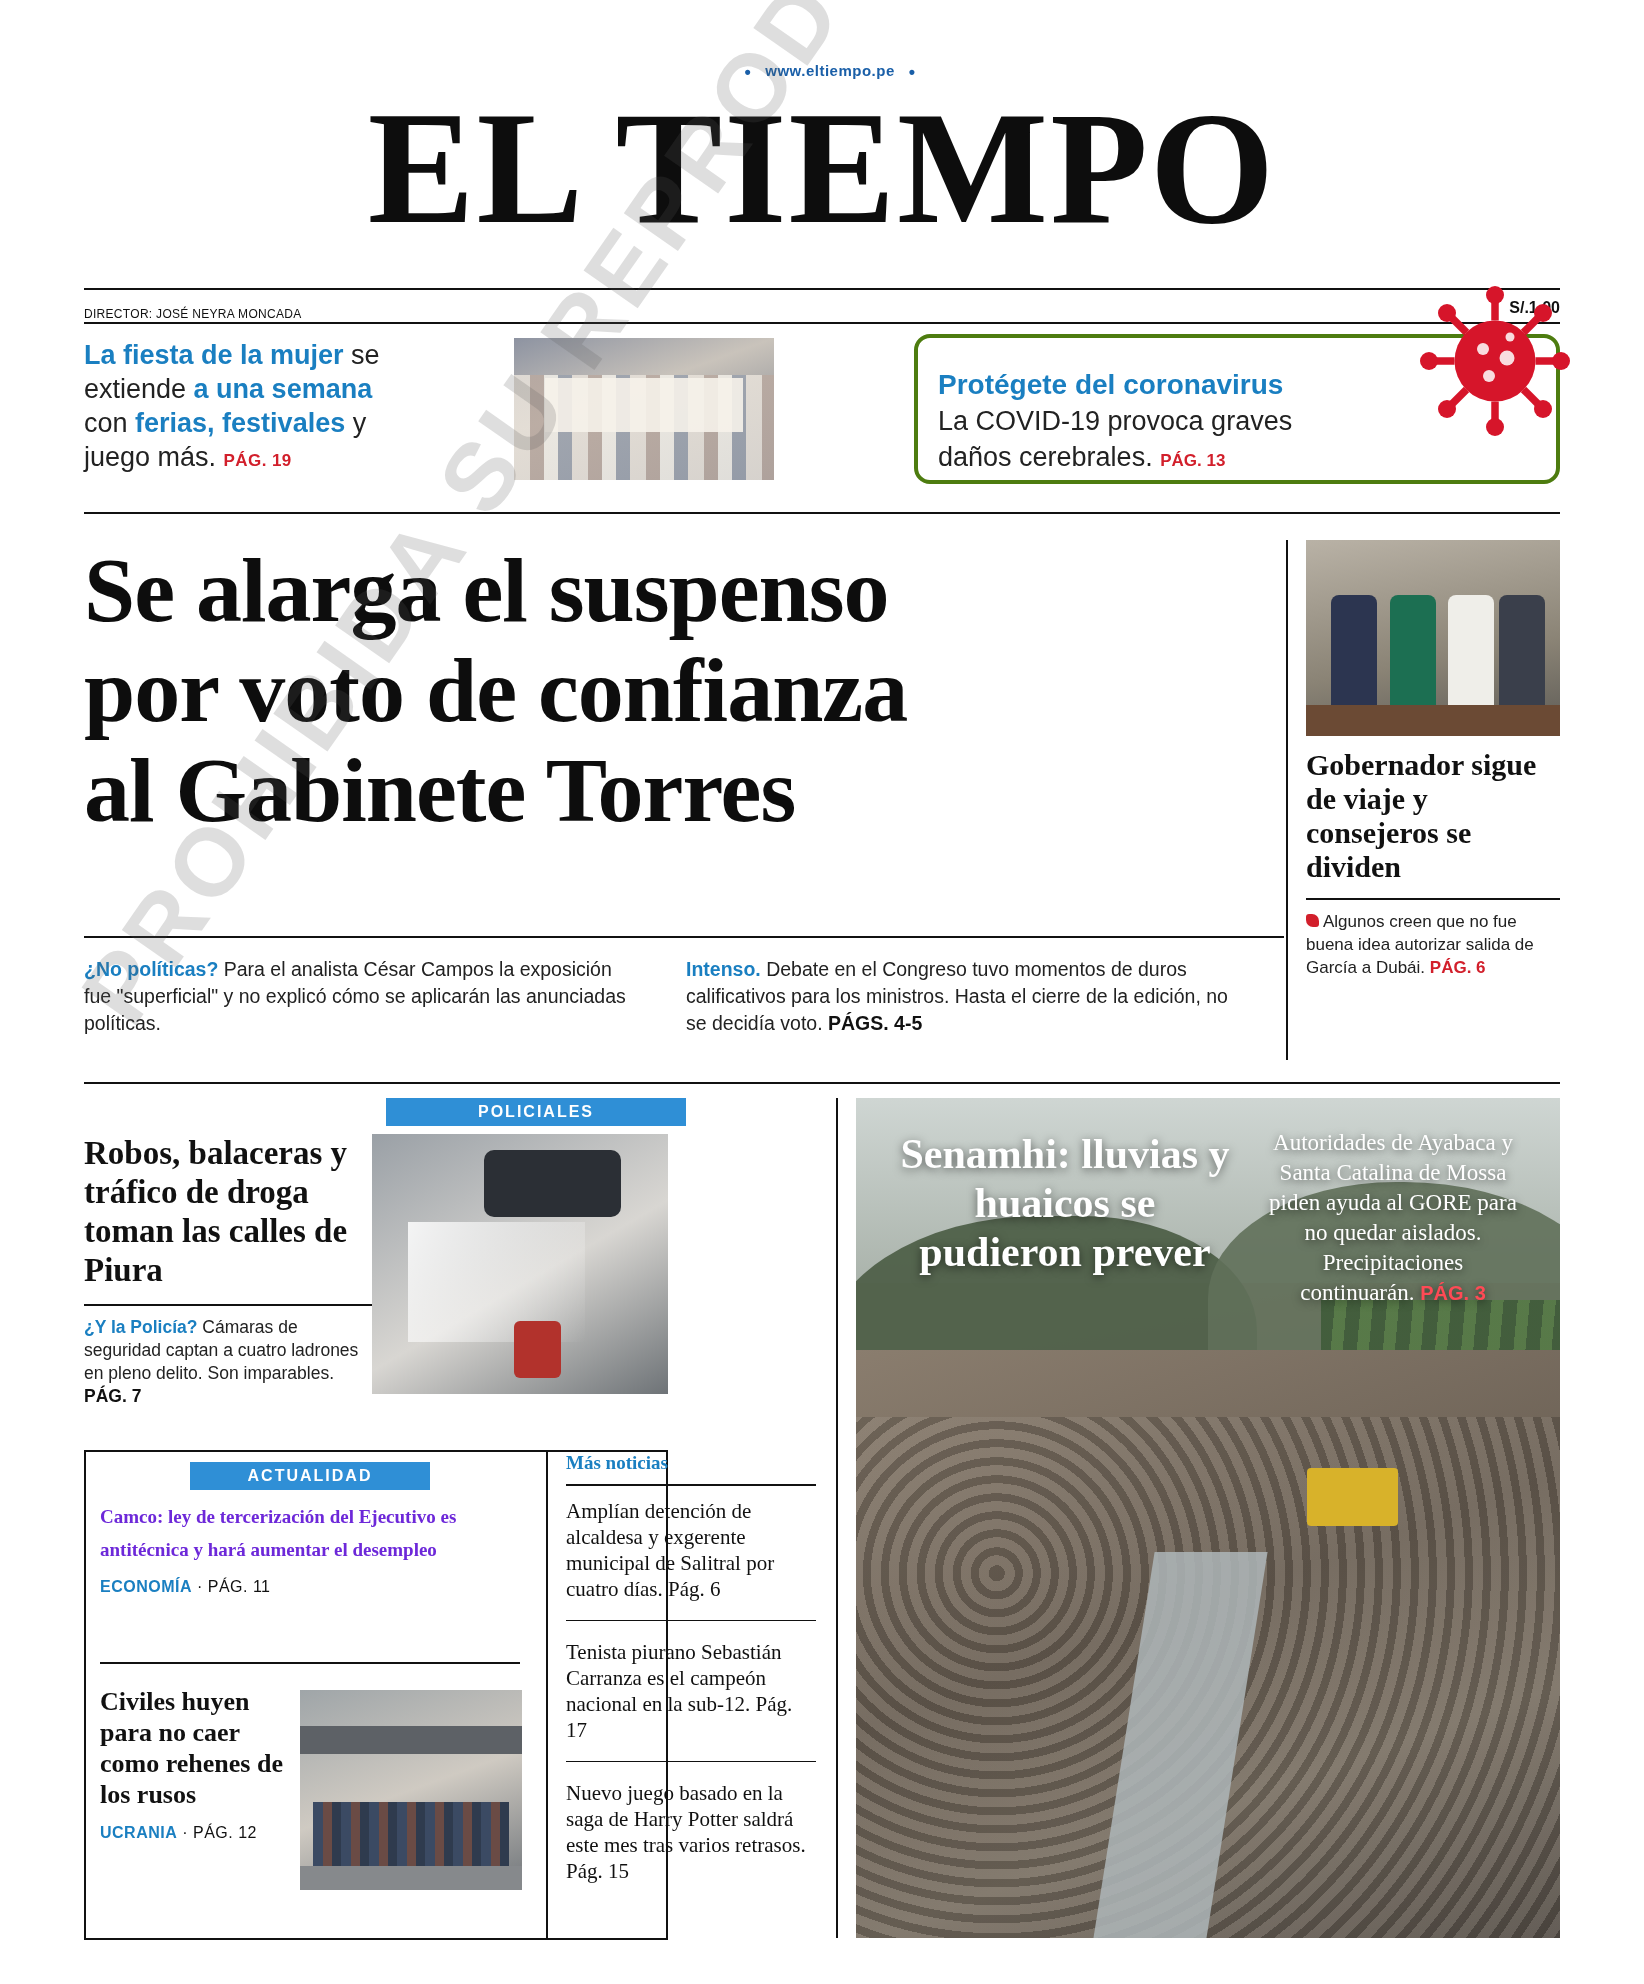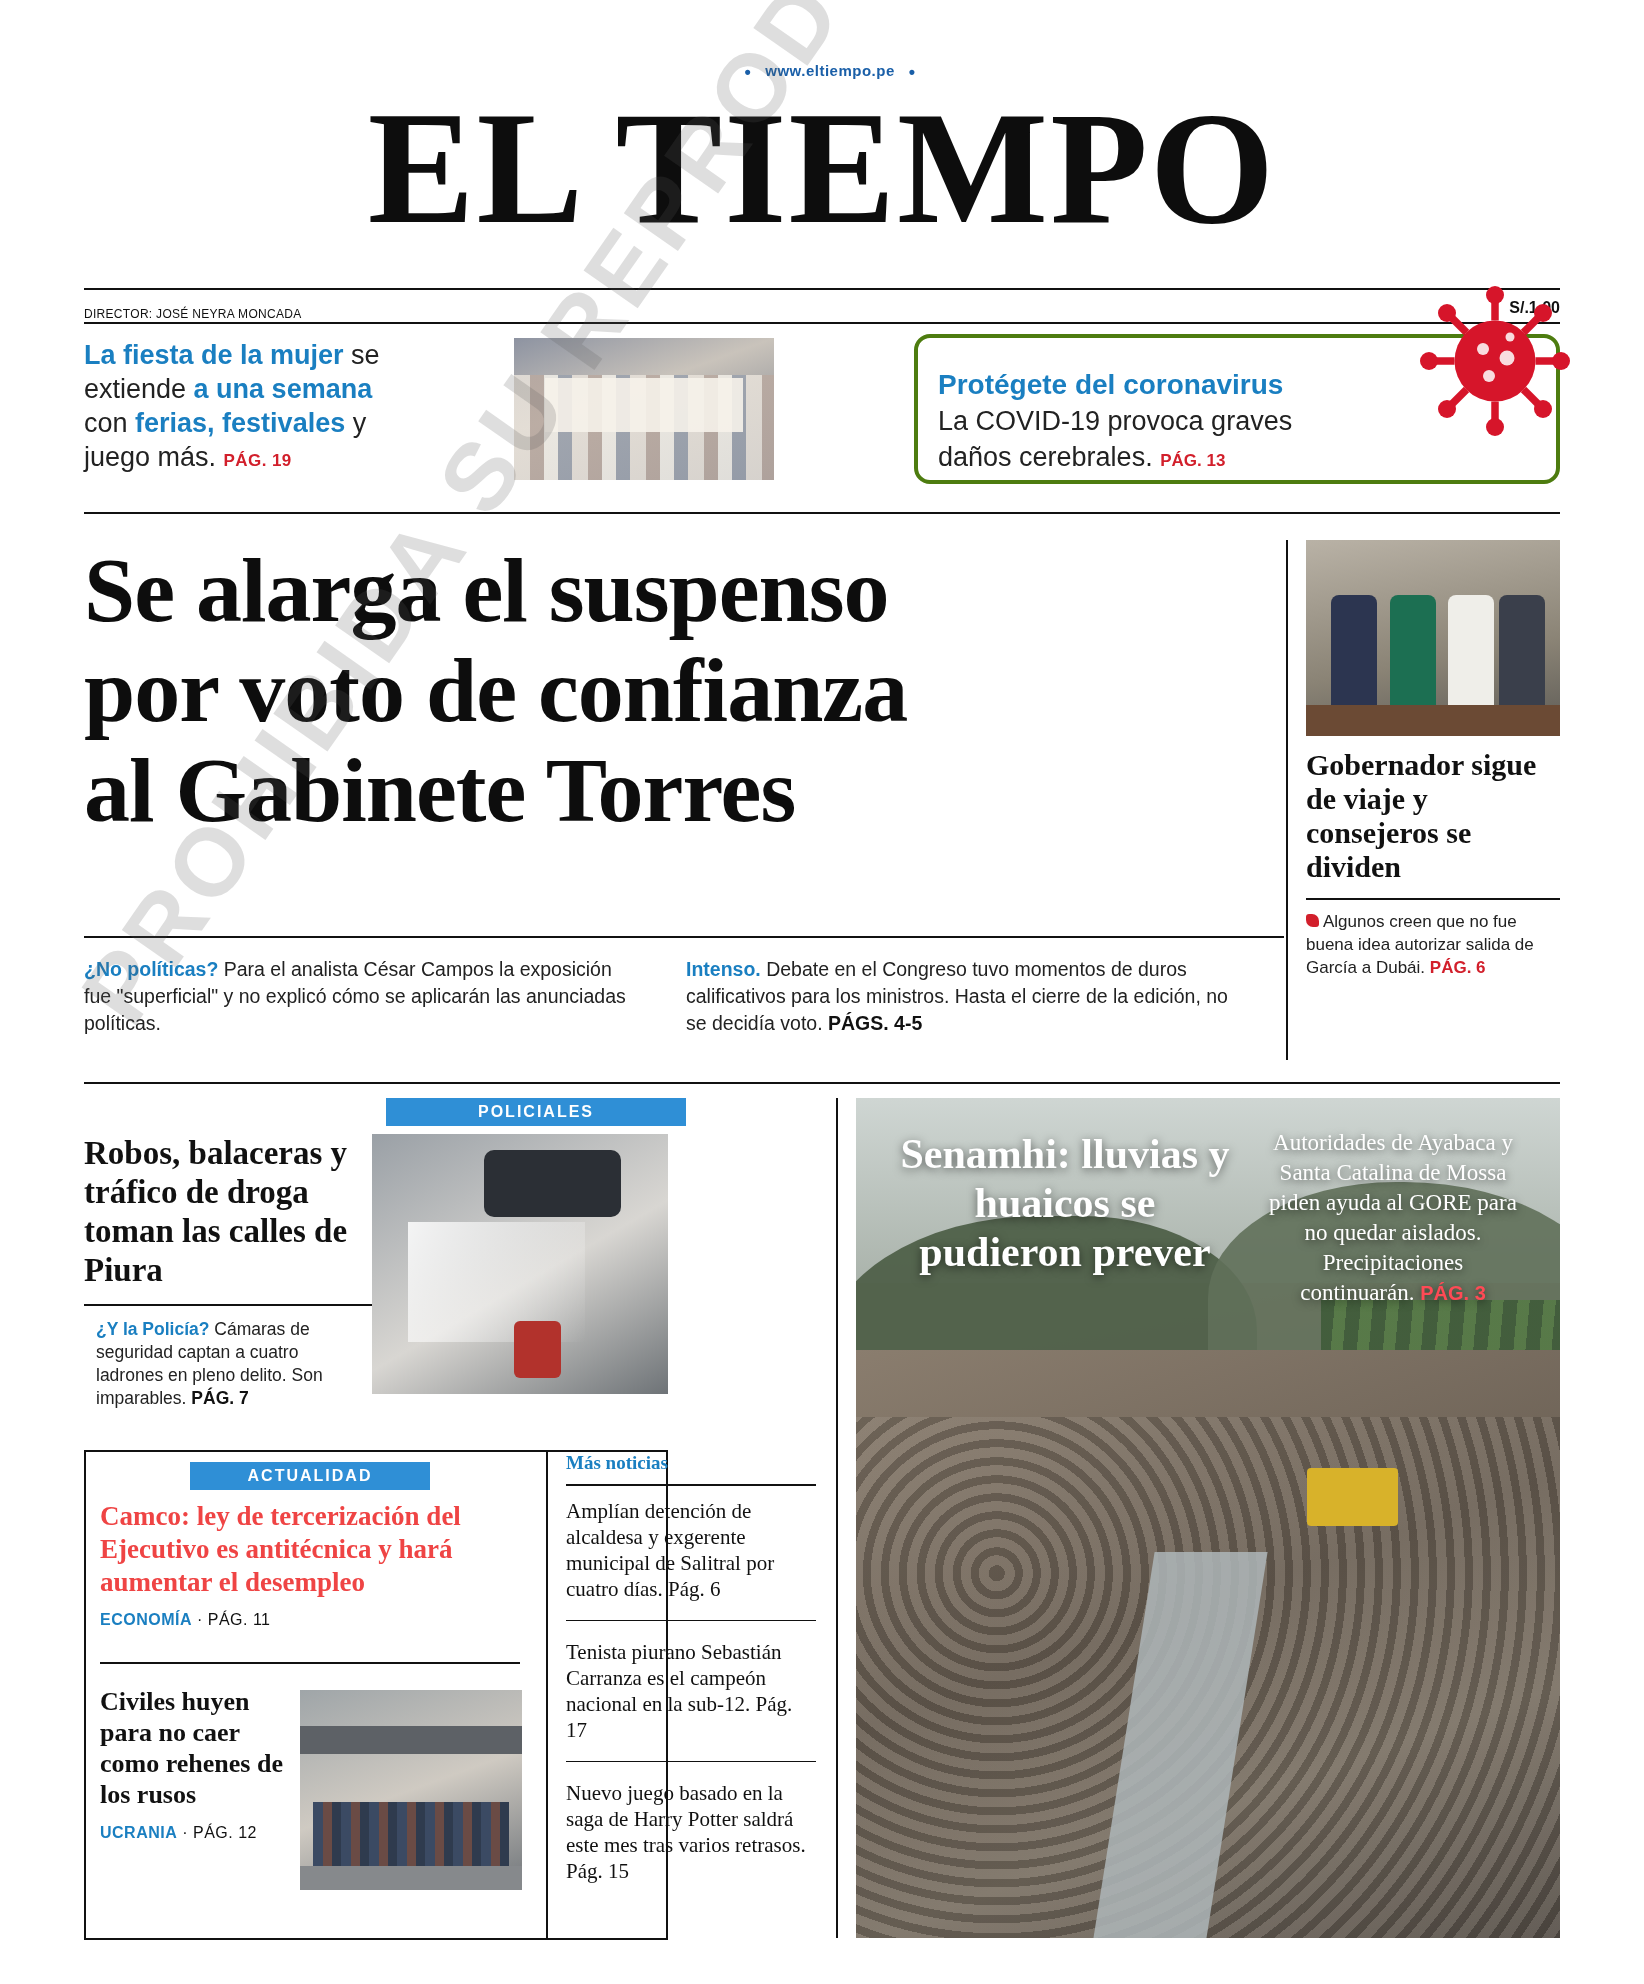--- a/index.html
+++ b/index.html
@@ -86,38 +86,38 @@
   .rule-3 { position:absolute; left:84px; top:1082px; width:1476px; height:2px; background:#111;}
 
   
   .tag { display:inline-block; background:#2f8fd6; color:#fff; font-weight:bold;
      font-size:16px; letter-spacing:2px; text-align:center; padding:5px 0;}
   .pol-tag { position:absolute; left:368px; top:1098px; width:300px;margin-left:18px; }
   .pol { position:absolute; left:84px; top:1134px; width:290px;}
   .pol h3 { margin:0; font-family:"Liberation Serif", serif; font-weight:bold;
      font-size:33px; line-height:39px; color:#111;}
   .pol .hr{ width:100%; height:2px; background:#111; margin:14px 0 10px;}
-  .pol p { margin:12px; font-size:17.5px; line-height:23px; color:#222;}
+  .pol p { margin:0; font-size:17.5px; line-height:23px; color:#222;}
   .pol .kick { color:#1a7fc1; font-weight:bold;}
   .pol .pag { font-weight:bold; color:#111;}
   .pol-photo { position:absolute; left:372px; top:1134px; width:296px; height:260px;
      background:linear-gradient(150deg,#9aa0a6,#d8d6d2 55%,#6e7377); overflow:hidden;}
   .pol-photo .car{ position:absolute; left:38%; top:6%; width:46%; height:26%; background:#2b2f35; border-radius:10px;}
   .pol-photo .light{ position:absolute; left:12%; top:34%; width:60%; height:46%;
      background:linear-gradient(120deg,rgba(255,255,255,.85),rgba(255,255,255,0)); }
   .pol-photo .person{ position:absolute; left:48%; bottom:6%; width:16%; height:22%; background:#b2322c; border-radius:6px;}
 
   .vrule-mid { position:absolute; left:836px; top:1098px; width:2px; height:840px; background:#111;}
 
   
   .act-box { position:absolute; left:84px; top:1450px; width:584px; height:490px; border:2px solid #111;}
   .act-tag { position:absolute; left:190px; top:1462px; width:240px;}
   .act { position:absolute; left:100px; top:1500px; width:420px;}
   .act h4 { margin:0; font-family:"Liberation Serif", serif; font-weight:bold;
-     font-size:27px; line-height:33px; color:#ef4444;}
+     font-size:19px; line-height:33px; color:#6d28d9;}
   .act .sec { margin-top:12px; font-size:16px; letter-spacing:.5px;}
   .act .sec b{ color:#1a7fc1;}
   .act-hr { position:absolute; left:100px; top:1662px; width:420px; height:2px; background:#111;}
   .act2 { position:absolute; left:100px; top:1686px; width:195px;}
   .act2 h4 { margin:0; font-family:"Liberation Serif", serif; font-weight:bold;
      font-size:26px; line-height:31px;}
   .act2 .sec{ margin-top:14px; font-size:16px; letter-spacing:.5px;}
   .act2 .sec b{ color:#1a7fc1;}
   .act2-photo { position:absolute; left:300px; top:1690px; width:222px; height:200px;
      background:linear-gradient(160deg,#9fa5a8,#cfcac2 50%,#70757a); overflow:hidden;}

